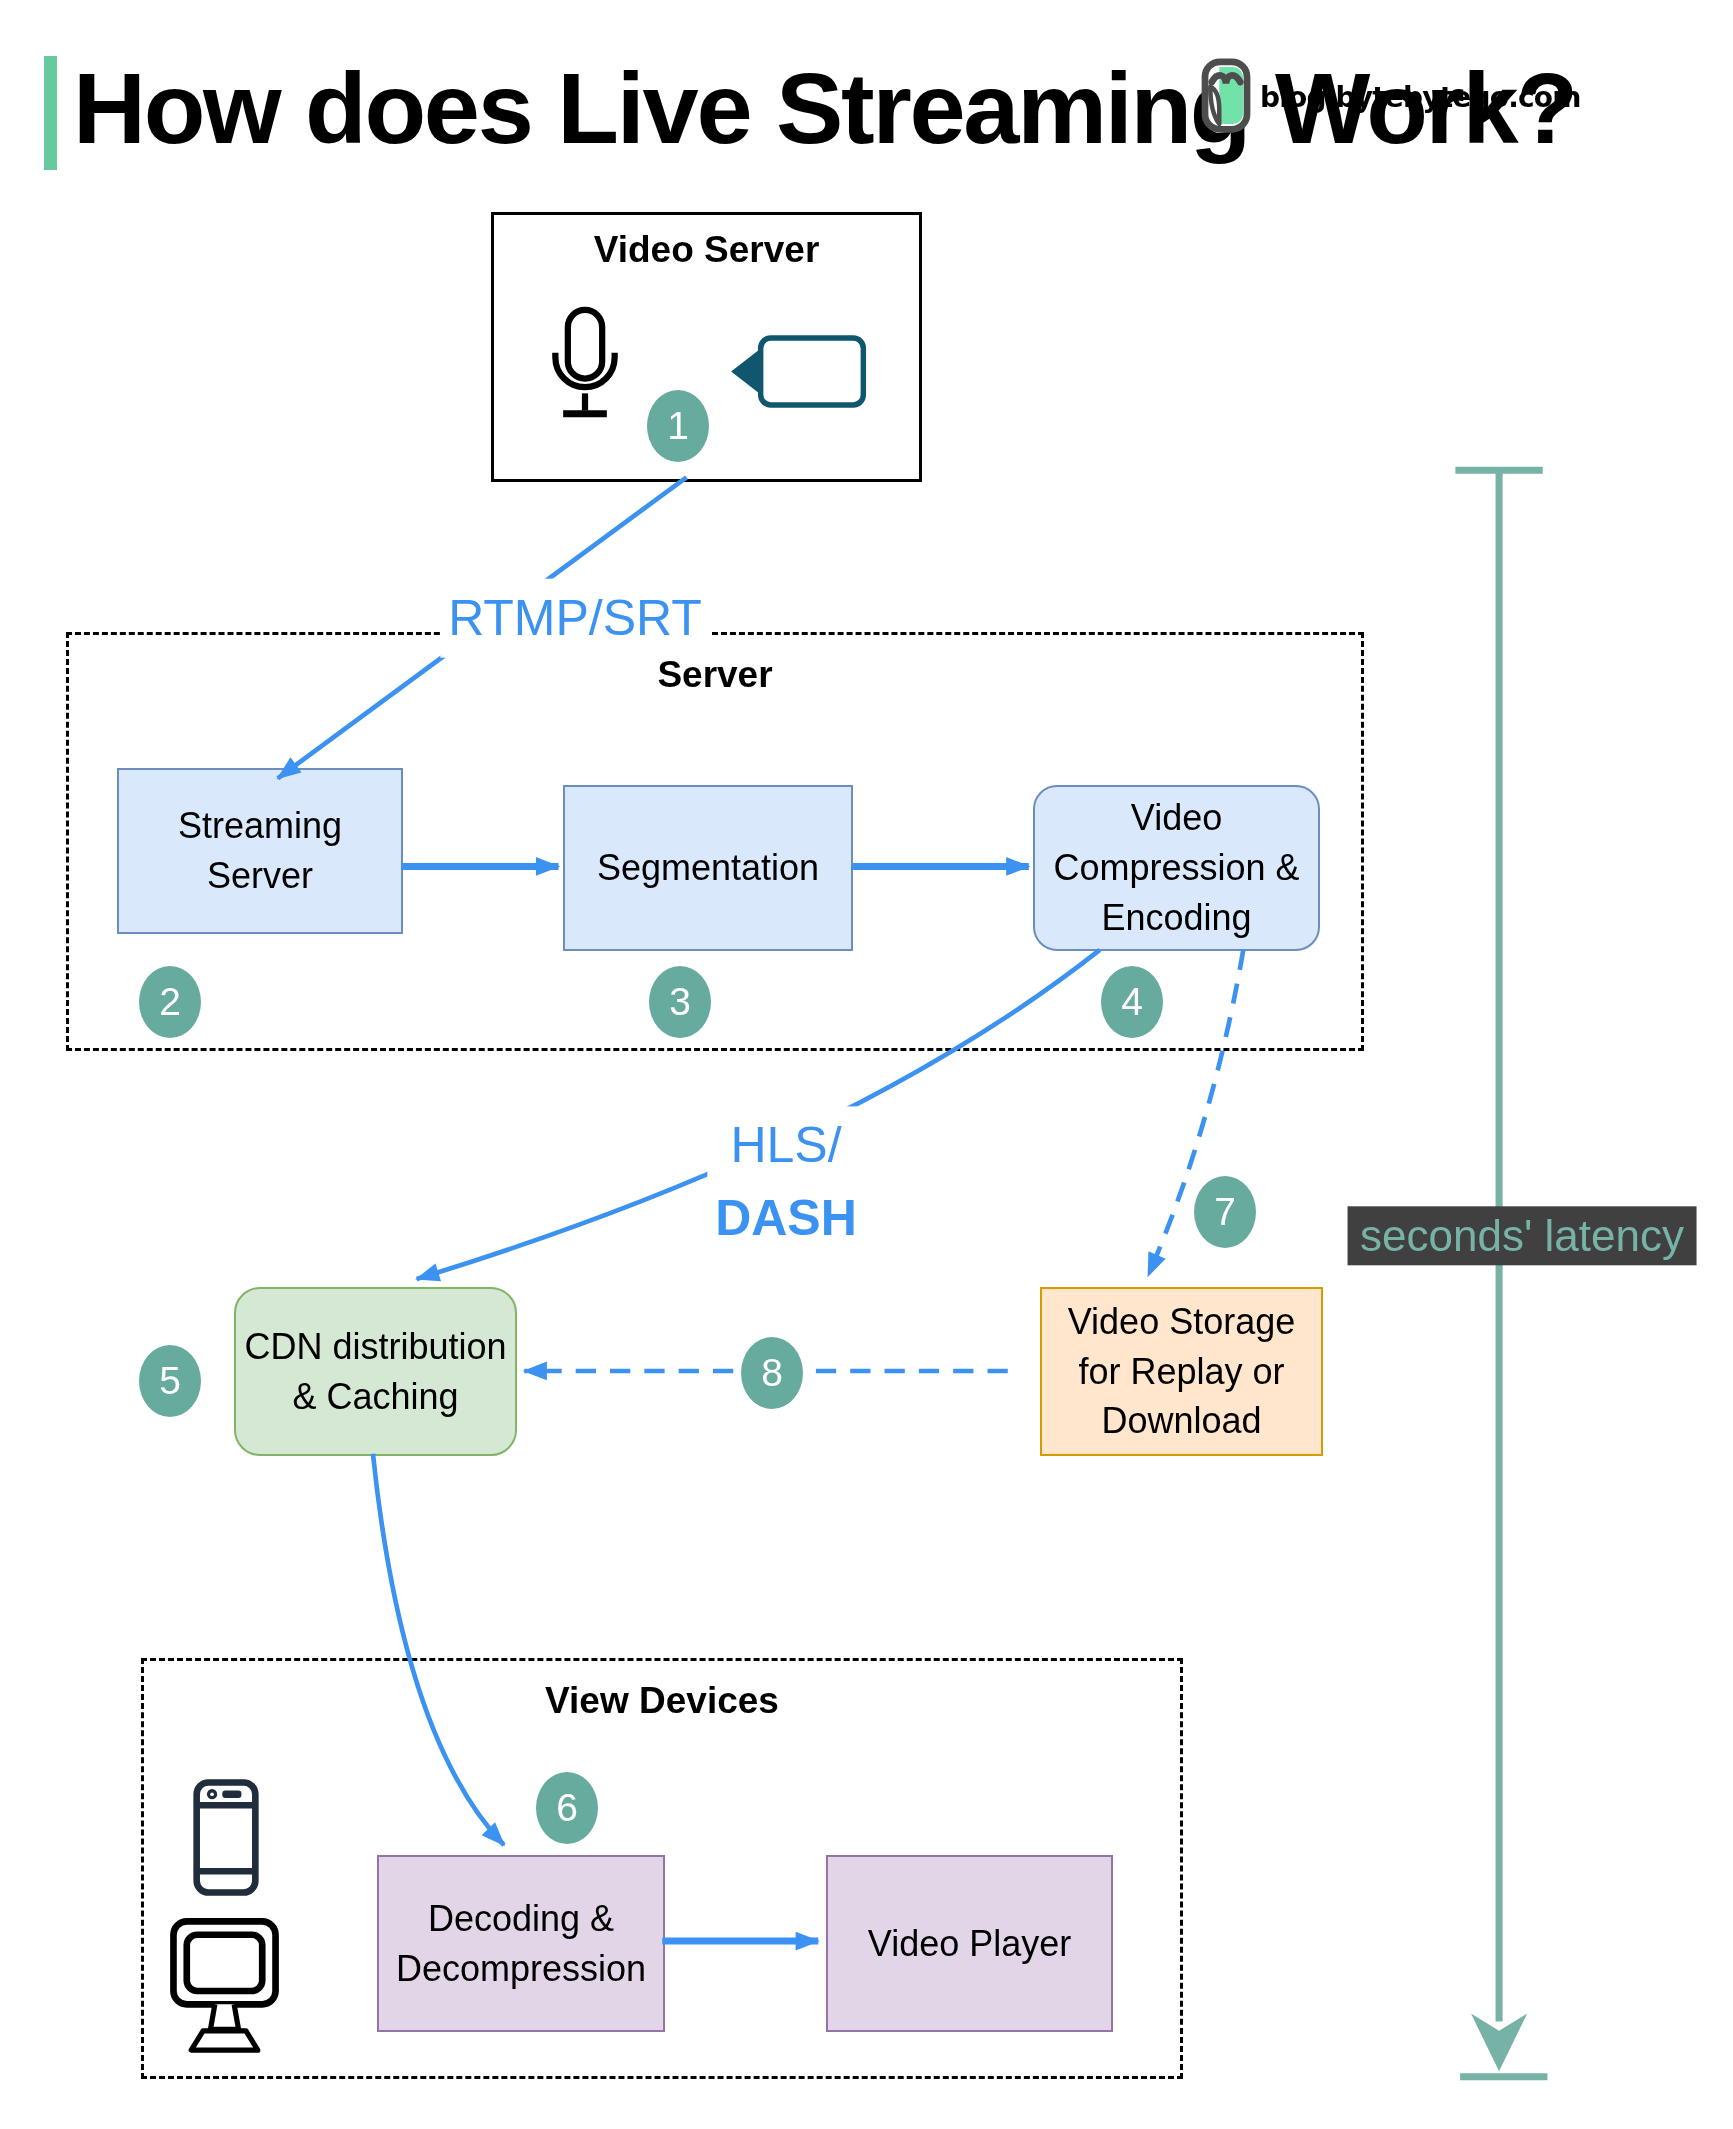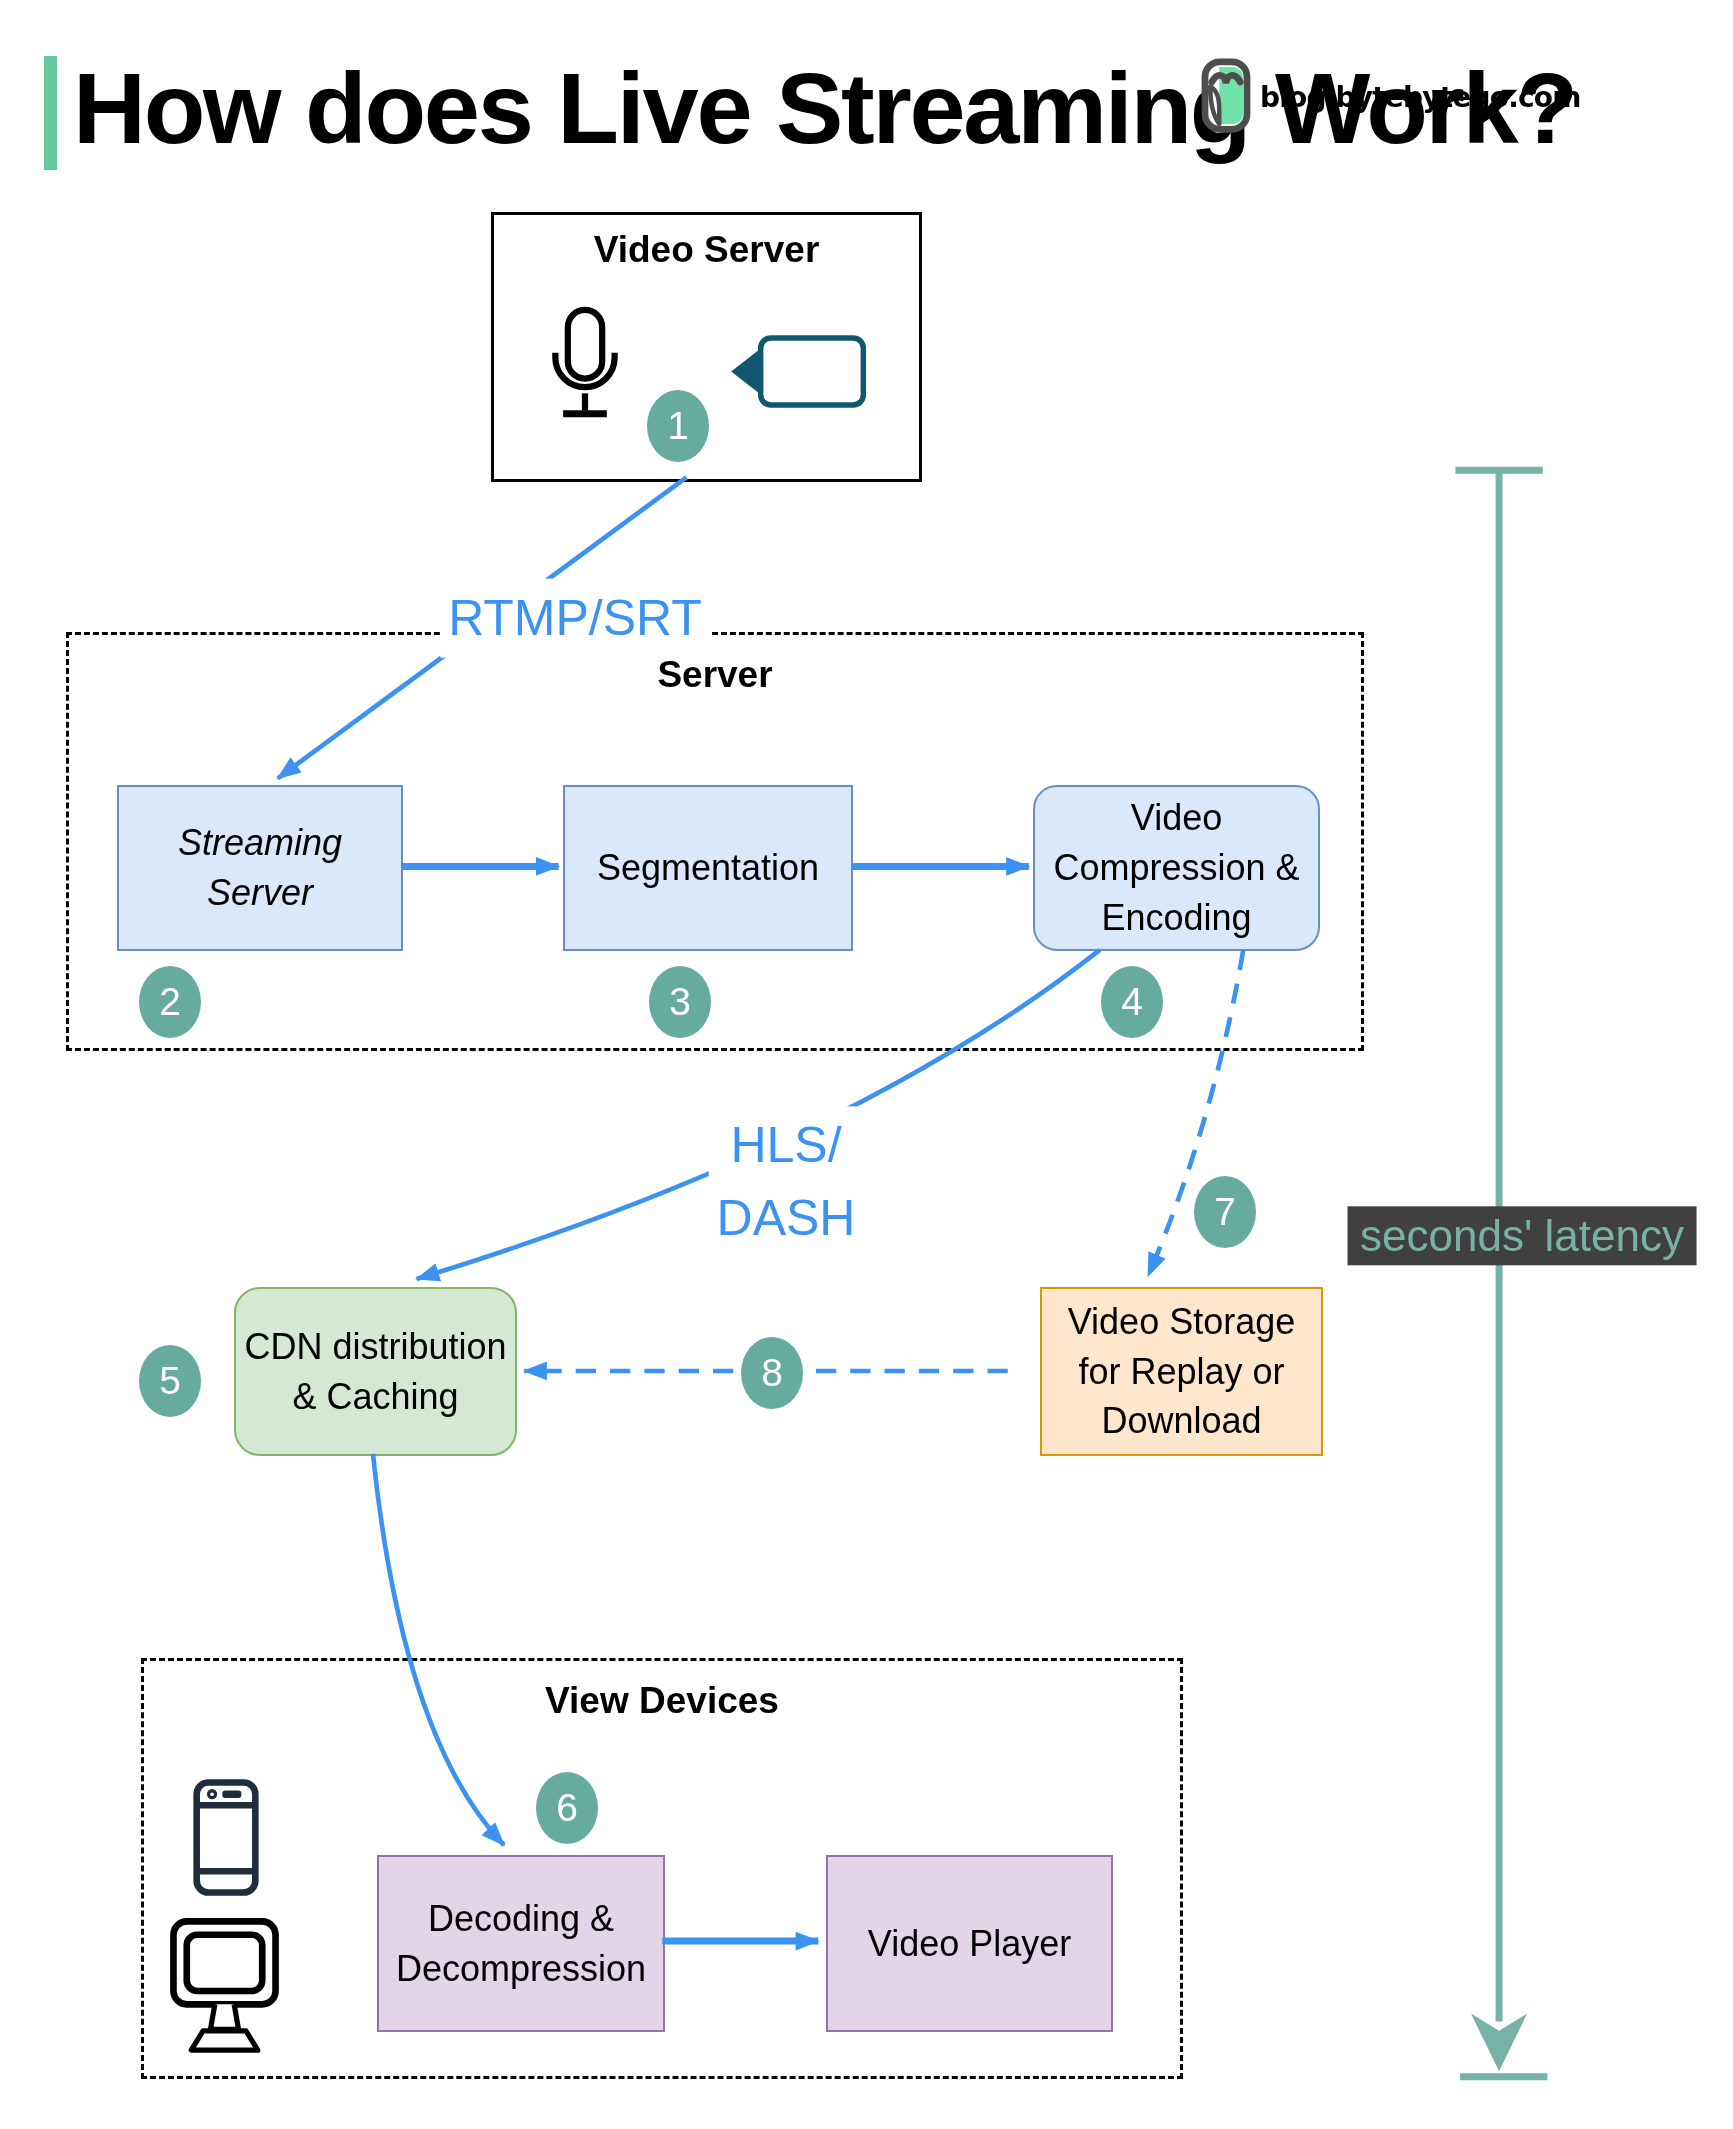--- a/index.html
+++ b/index.html
@@ -83,21 +83,21 @@
     <svg width="140" height="75" viewBox="0 0 180 96">
       <rect x="42" y="5" width="132" height="86" rx="13" fill="#ffffff" stroke="var(--camera-ink)" stroke-width="7"></rect>
       <polygon points="40,20 40,76 4,48" fill="var(--camera-ink)"></polygon>
     </svg>
   </div>
 
   <div class="abs group" style="left:66px;top:632px;width:1292px;height:413px;">
     <div class="group-label">Server</div>
   </div>
 
-  <div class="abs node node-blue" style="left:117px;top:785px;width:282px;height:162px;font-style:italic;">
+  <div class="abs node node-blue" style="left:117px;top:768px;width:282px;height:162px;">
     <span>Streaming</span>
     <span>Server</span>
   </div>
 
   <div class="abs node node-blue" style="left:563px;top:785px;width:286px;height:162px;">
     <span>Segmentation</span>
   </div>
 
   <div class="abs node node-blue" style="left:1033px;top:785px;width:283px;height:162px;border-radius:24px;">
     <span>Video</span>
@@ -175,21 +175,21 @@
     <line x1="1866" y1="603" x2="1978" y2="603" class="teal-line" stroke-width="9"></line>
     <line x1="1922" y1="603" x2="1922" y2="2592" class="teal-line" stroke-width="9"></line>
     <path d="M1886,2582 L1922,2656 L1958,2582 L1922,2604 Z" class="teal-fill"></path>
     <line x1="1872" y1="2663" x2="1984" y2="2663" class="teal-line" stroke-width="9"></line>
   </svg>
 
   <div class="abs edge-label" style="left:575px;top:618px;">RTMP/SRT</div>
 
   <div class="abs edge-label" style="left:786px;top:1182px;">
     <span style="display:block;">HLS/</span>
-    <span style="display:block;">DASH</span>
+    <span style="display:block;font-weight:bold;">DASH</span>
   </div>
 
   <div class="abs latency-label" style="left:1522px;top:1236px;">seconds' latency</div>
 
   <div class="abs step-circle" style="left:647px;top:390px;">1</div>
   <div class="abs step-circle" style="left:139px;top:966px;">2</div>
   <div class="abs step-circle" style="left:649px;top:966px;">3</div>
   <div class="abs step-circle" style="left:1101px;top:966px;">4</div>
   <div class="abs step-circle" style="left:139px;top:1345px;">5</div>
   <div class="abs step-circle" style="left:536px;top:1772px;">6</div>

